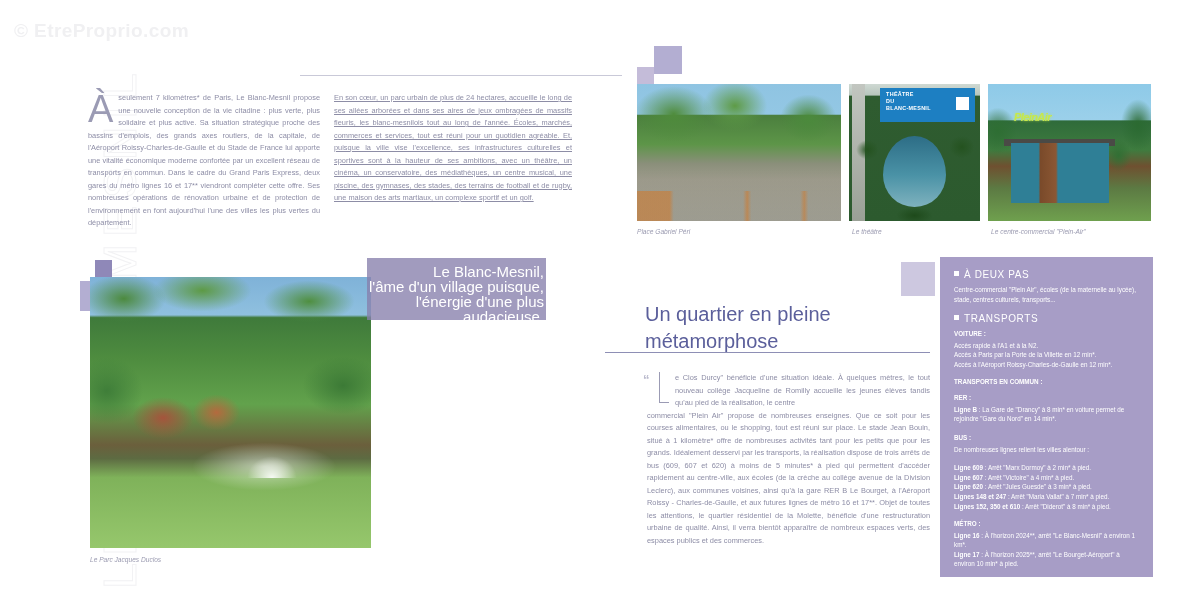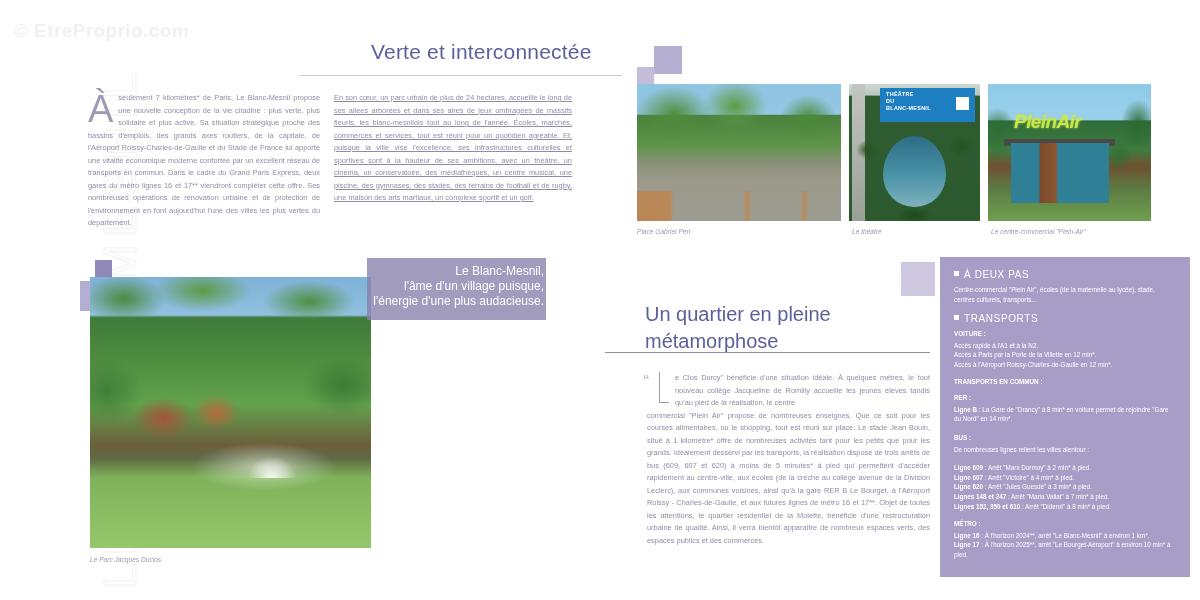--- a/index.html
+++ b/index.html
@@ -187,21 +187,21 @@
 
   
   .p3{left:988px;top:84px;width:163px;height:137px;
     background:linear-gradient(to bottom,
       #8ecae8 0%, #9bd0ea 26%,
       #2f6b3a 27%, #3e7c3f 48%,
       #6f5030 60%, #5c7a43 76%, #6fa04e 100%);
   }
   .p3 .neon{
     position:absolute;left:16%;top:20%;
-    font-size:19px;font-weight:700;font-style:italic;
+    font-size:11px;font-weight:700;font-style:italic;
     color:#c6e84a;letter-spacing:-.6px;
     text-shadow:0 0 3px rgba(198,232,74,.8);
   }
   .p3 .build{
     position:absolute;left:14%;top:43%;width:60%;height:44%;
     background:linear-gradient(to right,#2f7f96 0%,#2f7f96 28%,
       #7a4a2a 30%,#8b5733 46%,#2f7f96 48%,#2f7f96 100%);
   }
   .p3 .roof{
     position:absolute;left:10%;top:40%;width:68%;height:5%;
@@ -217,27 +217,27 @@
 
   
   .overlay{
     position:absolute;left:367px;top:258px;width:179px;height:62px;
     background:rgba(134,127,172,.78);
     z-index:3;
   }
   .tagline{
     position:absolute;left:363px;top:264px;width:181px;
     text-align:right;color:#ffffff;
-    font-size:12px;line-height:15px;
+    font-size:15px;line-height:15px;
     z-index:4;
   }
 
   
   .side{
-    position:absolute;left:940px;top:257px;width:250px;height:320px;
+    position:absolute;left:940px;top:257px;width:213px;height:320px;
     background:#a79dc6;color:#ffffff;
     padding:12px 14px 0 14px;box-sizing:border-box;
   }
   .side h3{
     margin:0 0 5px 0;font-size:10px;font-weight:400;
     letter-spacing:.6px;
   }
   .side h3 .bullet{
     display:inline-block;width:5px;height:5px;background:#fff;
     margin-right:5px;vertical-align:2px;
@@ -249,21 +249,20 @@
 </style>
 </head>
 <body>
 
 <div class="page">
 
   <div class="wm-top">© EtreProprio.com</div>
   <div class="wm-side">LE BLANC-MESNIL</div>
 
   <div class="rule-1"></div>
-  <div class="title-1">Verte et interconnectée</div>
 
   <div class="col col-a">
     <span class="dropcap">À</span><span> seulement 7 kilomètres* de Paris, Le Blanc-Mesnil propose une nouvelle conception de la vie citadine : plus verte, plus solidaire et plus active. Sa situation stratégique proche des bassins d'emplois, des grands axes routiers, de la capitale, de l'Aéroport Roissy-Charles-de-Gaulle et du Stade de France lui apporte une vitalité économique moderne confortée par un excellent réseau de transports en commun. Dans le cadre du Grand Paris Express, deux gares du métro lignes 16 et 17** viendront compléter cette offre. Ses nombreuses opérations de rénovation urbaine et de protection de l'environnement en font aujourd'hui l'une des villes les plus vertes du département.</span>
   </div>
 
   <div class="col col-b">En son cœur, un parc urbain de plus de 24 hectares, accueille le long de ses allées arborées et dans ses aires de jeux ombragées de massifs fleuris, les blanc-mesnilois tout au long de l'année. Écoles, marchés, commerces et services, tout est réuni pour un quotidien agréable. Et, puisque la ville vise l'excellence, ses infrastructures culturelles et sportives sont à la hauteur de ses ambitions, avec un théâtre, un cinéma, un conservatoire, des médiathèques, un centre musical, une piscine, des gymnases, des stades, des terrains de football et de rugby, une maison des arts martiaux, un complexe sportif et un golf.</div>
 
   <div class="sq sq-b"></div>
   <div class="sq sq-a"></div>
 

